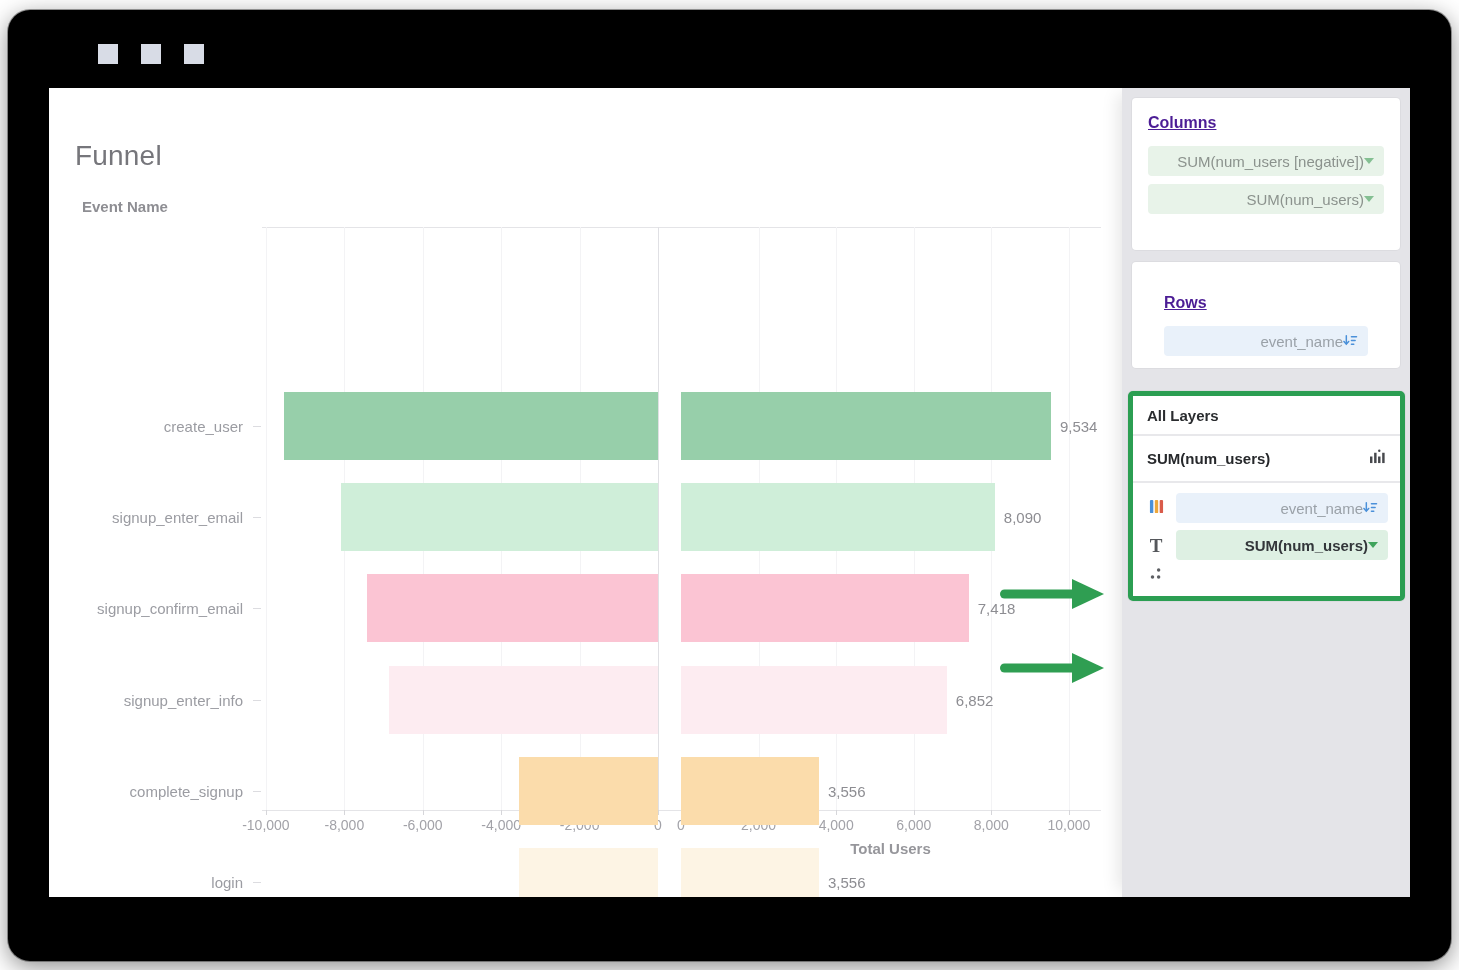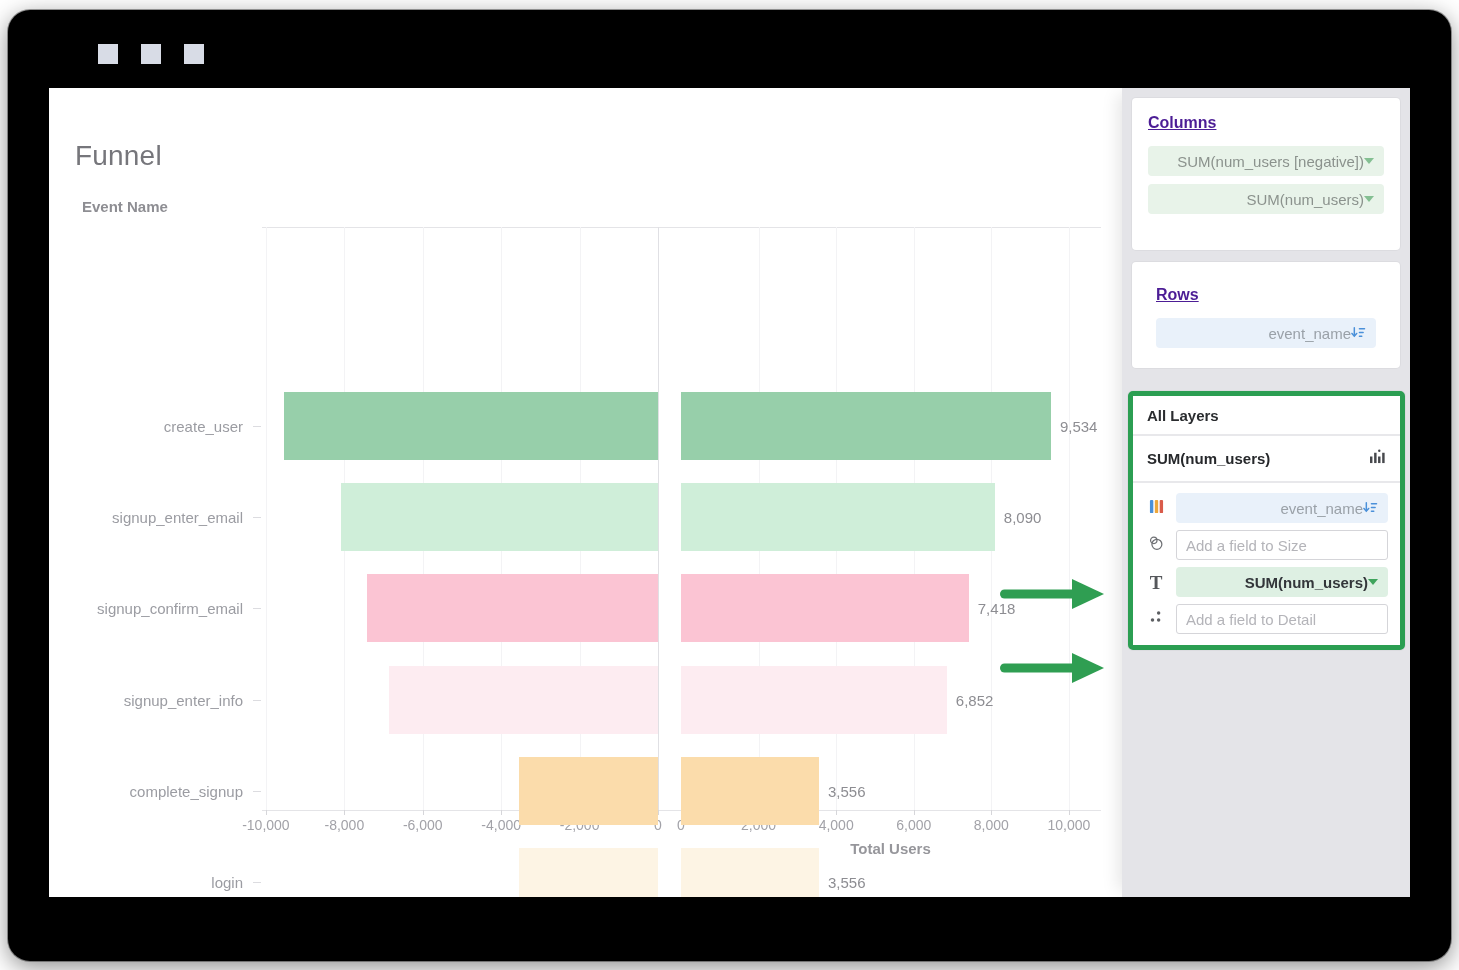--- a/index.html
+++ b/index.html
@@ -164,21 +164,21 @@
               <span style="overflow: hidden; white-space: nowrap; text-overflow: ellipsis;">SUM(num_users [negative])</span>
               <span class="caret" style="border-top-color: rgb(132, 191, 146);"></span>
             </div>
             <div class="pill pill-green">
               <span style="overflow: hidden; white-space: nowrap; text-overflow: ellipsis;">SUM(num_users)</span>
               <span class="caret" style="border-top-color: rgb(132, 191, 146);"></span>
             </div>
           </div>
       </div>
 
-      <div class="card" style="left:10px; top:174px; width:268px; height:106px; padding:24px;">
+      <div class="card" style="left:10px; top:174px; width:268px; height:106px; padding:32px;">
         <div class="card-title" style="margin-bottom:14px;">Rows</div>
         <div id="rowsPills" style="display:flex; flex-direction:column; gap:8px;">
             <div class="pill pill-blue">
               <span style="overflow: hidden; white-space: nowrap; text-overflow: ellipsis;">event_name</span>
               <span><svg viewBox="0 0 16 14" width="15" height="13">
                   <g stroke="#4a90d9" stroke-width="1.6" stroke-linecap="round" fill="none">
                     <line x1="3.5" y1="2" x2="3.5" y2="10.5"></line>
                     <path d="M1 8l2.5 3L6 8"></path>
                     <line x1="9" y1="3" x2="14.5" y2="3"></line>
                     <line x1="9" y1="7" x2="13" y2="7"></line>
@@ -228,47 +228,37 @@
                         <line x1="9" y1="3" x2="14.5" y2="3"></line>
                         <line x1="9" y1="7" x2="13" y2="7"></line>
                         <line x1="9" y1="11" x2="11.5" y2="11"></line>
                       </g>
                     </svg></span>
                 </div>
               </div>
             </div>
             <div class="mark-row">
               <div class="mark-icon-cell">
-                <span><svg viewBox="0 0 18 18" width="16" height="16" fill="none" stroke="#6e7074" stroke-width="1.4">
-                    <circle cx="6.5" cy="6" r="3.6"></circle>
-                    <circle cx="10" cy="10.5" r="5.6"></circle>
-                  </svg></span>
-              </div>
-              <div class="mark-field"><input class="field-input" readonly="" placeholder="Add a field to Size" style=""></div>
-            </div>
-            <div class="mark-row">
-              <div class="mark-icon-cell">
                 <span class="t-glyph">T</span>
               </div>
               <div class="mark-field">
                 <div class="pill pill-green-dark">
                   <span style="overflow: hidden; white-space: nowrap; text-overflow: ellipsis;">SUM(num_users)</span>
                   <span class="caret" style="border-top-color: rgb(63, 164, 92);"></span>
                 </div>
               </div>
             </div>
             <div class="mark-row">
               <div class="mark-icon-cell">
                 <span><svg viewBox="0 0 16 16" width="14" height="14" fill="#5c5e62">
                     <circle cx="11" cy="3.5" r="2"></circle>
                     <circle cx="4" cy="11.5" r="2"></circle>
                     <circle cx="11" cy="11.5" r="2"></circle>
                   </svg></span>
               </div>
-              <div class="mark-field"><input class="field-input" readonly="" placeholder="Add a field to Detail" style=""></div>
             </div>
           </div>
       </div>
 
 
     </div>
   </div>
 </div>
 
 <svg class="annotation-arrow" style="left:998px; top:576px;" viewBox="0 0 108 36">

